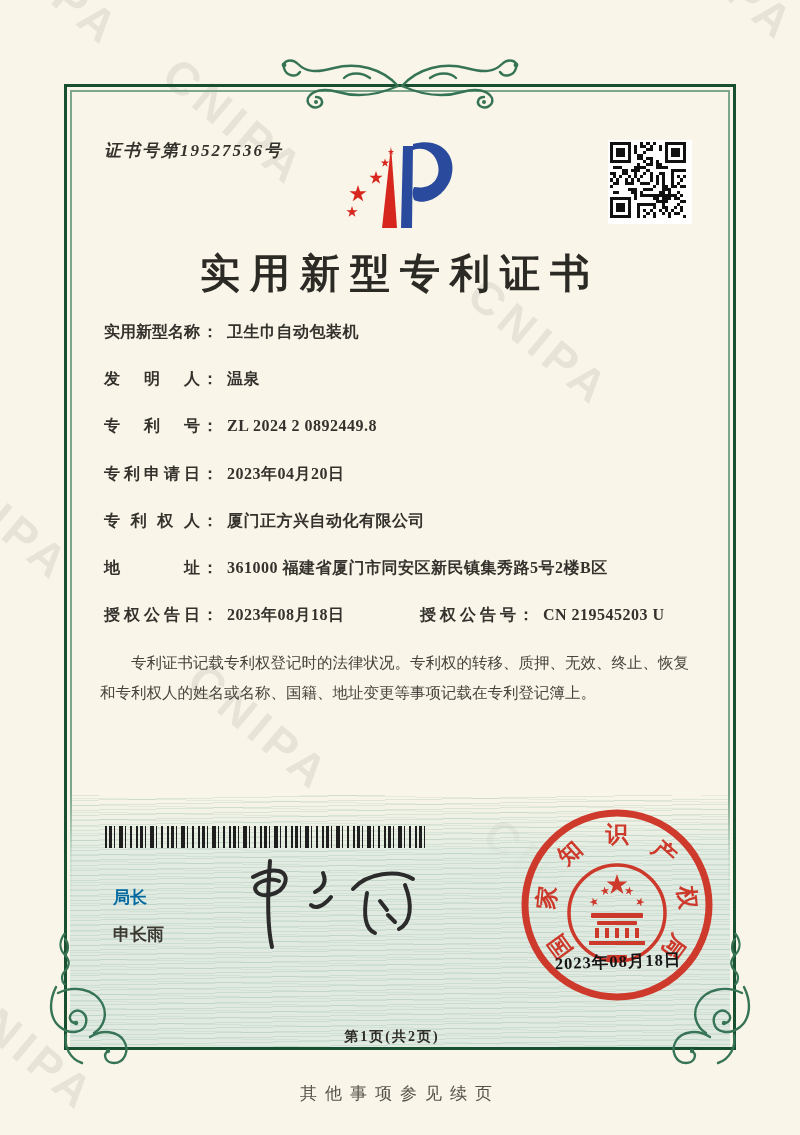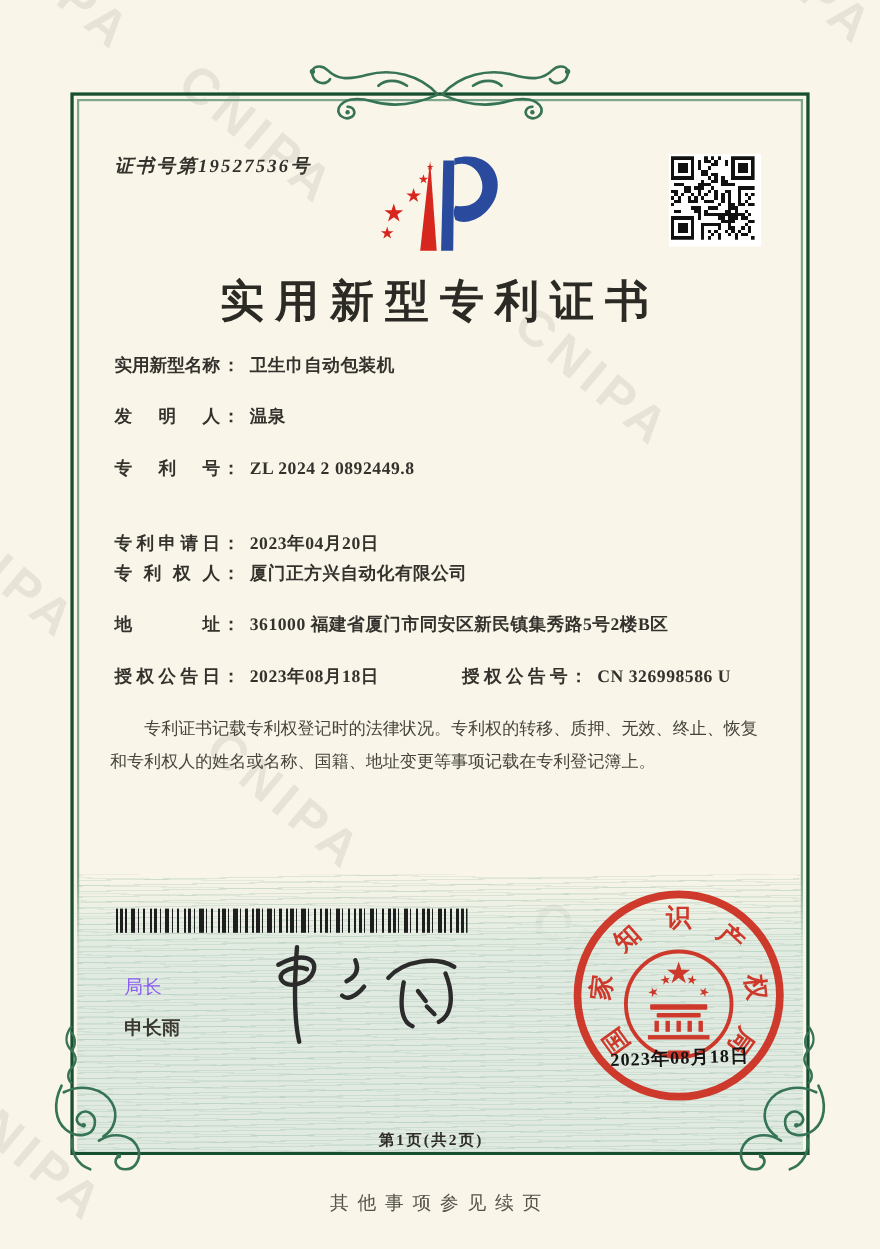--- a/index.html
+++ b/index.html
@@ -28,21 +28,21 @@
   .fcolon{display:inline-block;margin:0 9px 0 2px;}
   .fvalue{letter-spacing:0.5px;}
   .paras{position:absolute;left:100px;top:648px;width:600px;font-size:15.5px;
       line-height:1.95;color:#46443c;}
   .paras p{margin:0 0 6px 0;text-indent:2em;}
   .barcode{position:absolute;left:105px;top:826px;width:320px;height:22px;
       background:repeating-linear-gradient(90deg,
         #1e1e1e 0 2px, transparent 2px 4px, #1e1e1e 4px 7px, transparent 7px 9px,
         #1e1e1e 9px 10px, transparent 10px 14px, #1e1e1e 14px 18px, transparent 18px 20px,
         #1e1e1e 20px 21px, transparent 21px 25px, #1e1e1e 25px 27px, transparent 27px 31px);}
-  .signer-title{position:absolute;left:113px;top:886px;font-size:17px;font-weight:normal;color:#8b5cf6;}
+  .signer-title{position:absolute;left:113px;top:886px;font-size:17px;font-weight:bold;color:#0369a1;}
   .signer-name{position:absolute;left:113px;top:923px;font-size:17px;font-weight:bold;color:#3a382f;}
   .seal-date{position:absolute;left:528px;top:951px;width:180px;text-align:center;
       font-size:16.5px;font-weight:bold;color:#141414;letter-spacing:1px;transform:rotate(-2deg);}
   .page-no{position:absolute;left:0;top:1028px;width:784px;text-align:center;
       font-size:14px;font-weight:bold;letter-spacing:2px;color:#2f2d28;}
   .footer-note{position:absolute;left:0;top:1082px;width:800px;text-align:center;
       font-size:17px;letter-spacing:8px;color:#55524a;}
   .orn{color:#367455;}
   .qr-wrap{position:absolute;left:608px;top:140px;width:80px;height:80px;background:#fff;padding:2px;}
 </style>
@@ -318,34 +318,34 @@
 
 <div class="frow" style="top:322px">
   <span class="flabel">实用新型名称</span><span class="fcolon">：</span><span class="fvalue">卫生巾自动包装机</span>
 </div>
 <div class="frow" style="top:369px">
   <span class="flabel">发明人</span><span class="fcolon">：</span><span class="fvalue">温泉</span>
 </div>
 <div class="frow" style="top:416px">
   <span class="flabel">专利号</span><span class="fcolon">：</span><span class="fvalue">ZL 2024 2 0892449.8</span>
 </div>
-<div class="frow" style="top:484px">
+<div class="frow" style="top:464px">
   <span class="flabel">专利申请日</span><span class="fcolon">：</span><span class="fvalue">2023年04月20日</span>
 </div>
 <div class="frow" style="top:511px">
   <span class="flabel">专利权人</span><span class="fcolon">：</span><span class="fvalue">厦门正方兴自动化有限公司</span>
 </div>
 <div class="frow" style="top:558px">
   <span class="flabel">地址</span><span class="fcolon">：</span><span class="fvalue">361000 福建省厦门市同安区新民镇集秀路5号2楼B区</span>
 </div>
 <div class="frow" style="top:605px">
   <span class="flabel">授权公告日</span><span class="fcolon">：</span><span class="fvalue">2023年08月18日</span>
 </div>
 <div class="frow" style="left:420px;top:605px">
-  <span class="flabel">授权公告号</span><span class="fcolon">：</span><span class="fvalue">CN 326998586 U</span>
+  <span class="flabel">授权公告号</span><span class="fcolon">：</span><span class="fvalue">CN 219545203 U</span>
 </div>
 
 <div class="paras">
   <p>专利证书记载专利权登记时的法律状况。专利权的转移、质押、无效、终止、恢复和专利权人的姓名或名称、国籍、地址变更等事项记载在专利登记簿上。</p>
 </div>
 
 <div class="barcode"></div>
 
 <div class="signer-title">局长</div>
 <div class="signer-name">申长雨</div>

